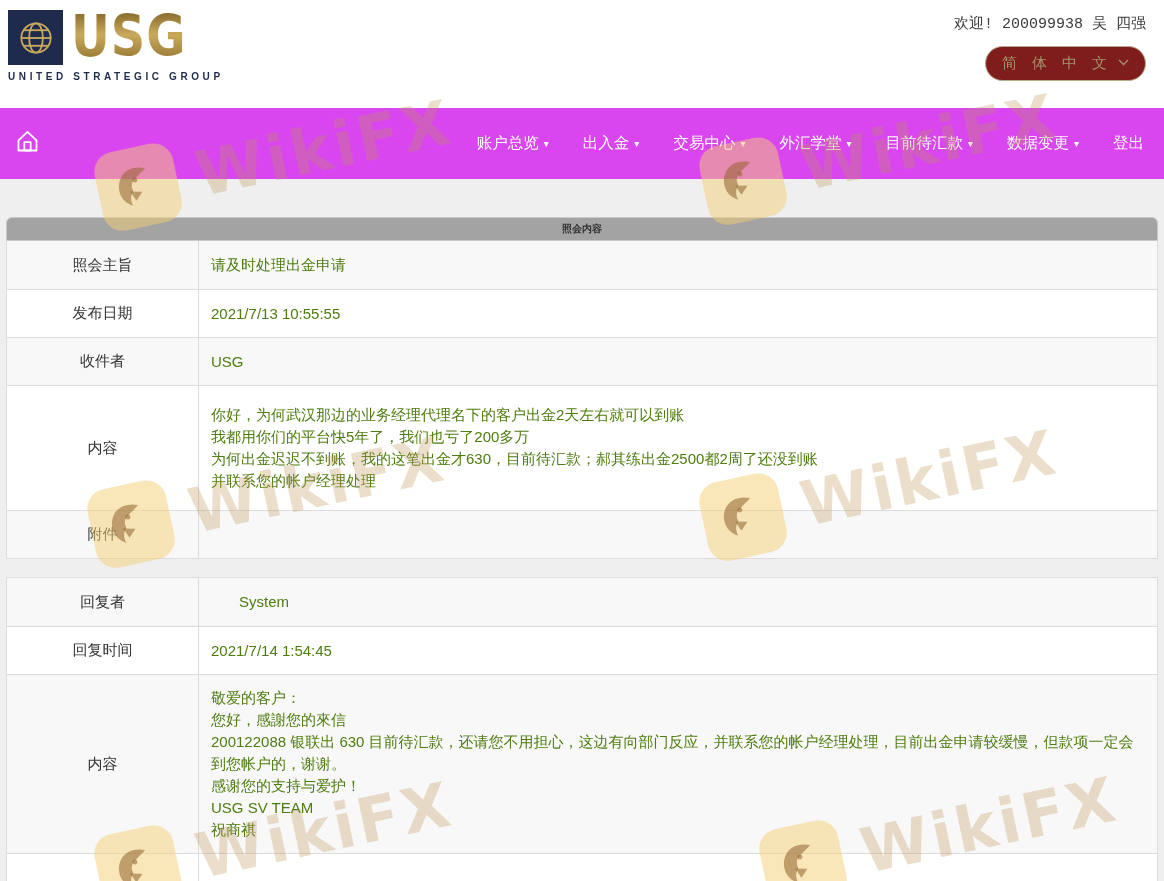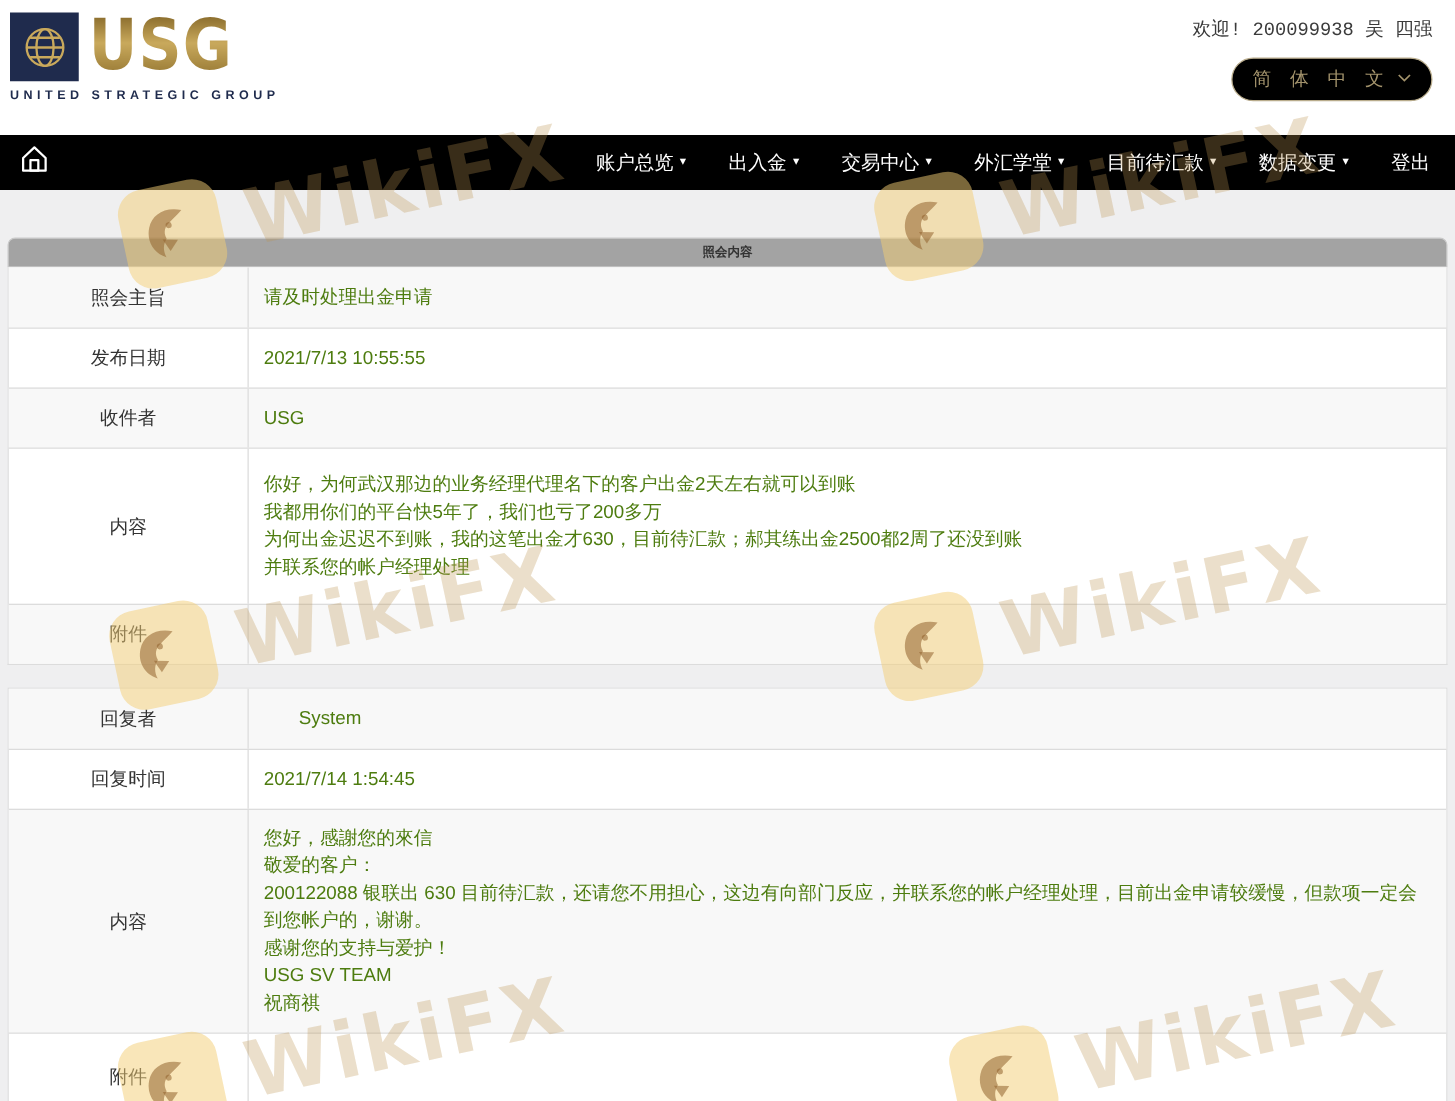--- a/index.html
+++ b/index.html
@@ -35,26 +35,26 @@
   .logo-subtitle {
     margin-top:6px; font-size:10px; font-weight:bold;
     letter-spacing:3.6px; color:#1f2b4d; white-space:nowrap;
   }
   .header-right { text-align:right; padding-top:4px;font-family:Liberation Mono, monospace; }
   .welcome-text { font-size:15px; color:#3b3b3b; }
   .lang-pill {
     margin-top:13px; display:inline-flex; gap:8px;
     border:1px solid #b9ac8c; border-radius:18px;
     padding:7px 16px; color:#a3936c; font-size:15px; letter-spacing:3px;
-    cursor:pointer; background:#000000;
+    cursor:pointer; background:#7f1d1d;
   }
 
   
   .navbar {
-    height:44px; background:#000000;
+    height:71px; background:#d946ef;
     display:flex; align-items:center; padding:0 20px 0 14px;
   }
   .home-btn { display:flex; align-items:center; cursor:pointer; }
   .nav-menu {
     margin-left:auto; display:flex; align-items:center; gap:34px;
     font-size:15.5px; color:#fff;
   }
   .nav-item { display:flex; align-items:center; gap:5px; cursor:pointer; white-space:nowrap; }
   .nav-arrow { font-size:10px; line-height:1; color:#fff; }
 
@@ -226,22 +226,22 @@
     </div>
     <div class="row h48">
       <div class="row-label">回复时间</div>
       <div class="row-value">
         <div>2021/7/14 1:54:45</div>
       </div>
     </div>
     <div class="row alt h175">
       <div class="row-label">内容</div>
       <div class="row-value">
+        <div>敬爱的客户：</div>
         <div>您好，感謝您的來信</div>
-        <div>敬爱的客户：</div>
         <div>200122088 银联出 630 目前待汇款，还请您不用担心，这边有向部门反应，并联系您的帐户经理处理，目前出金申请较缓慢，但款项一定会到您帐户的，谢谢。</div>
         <div>感谢您的支持与爱护！</div>
         <div>USG SV TEAM</div>
         <div>祝商祺</div>
       </div>
     </div>
     <div class="row h70">
       <div class="row-label">附件</div>
       <div class="row-value">
         <div></div>

